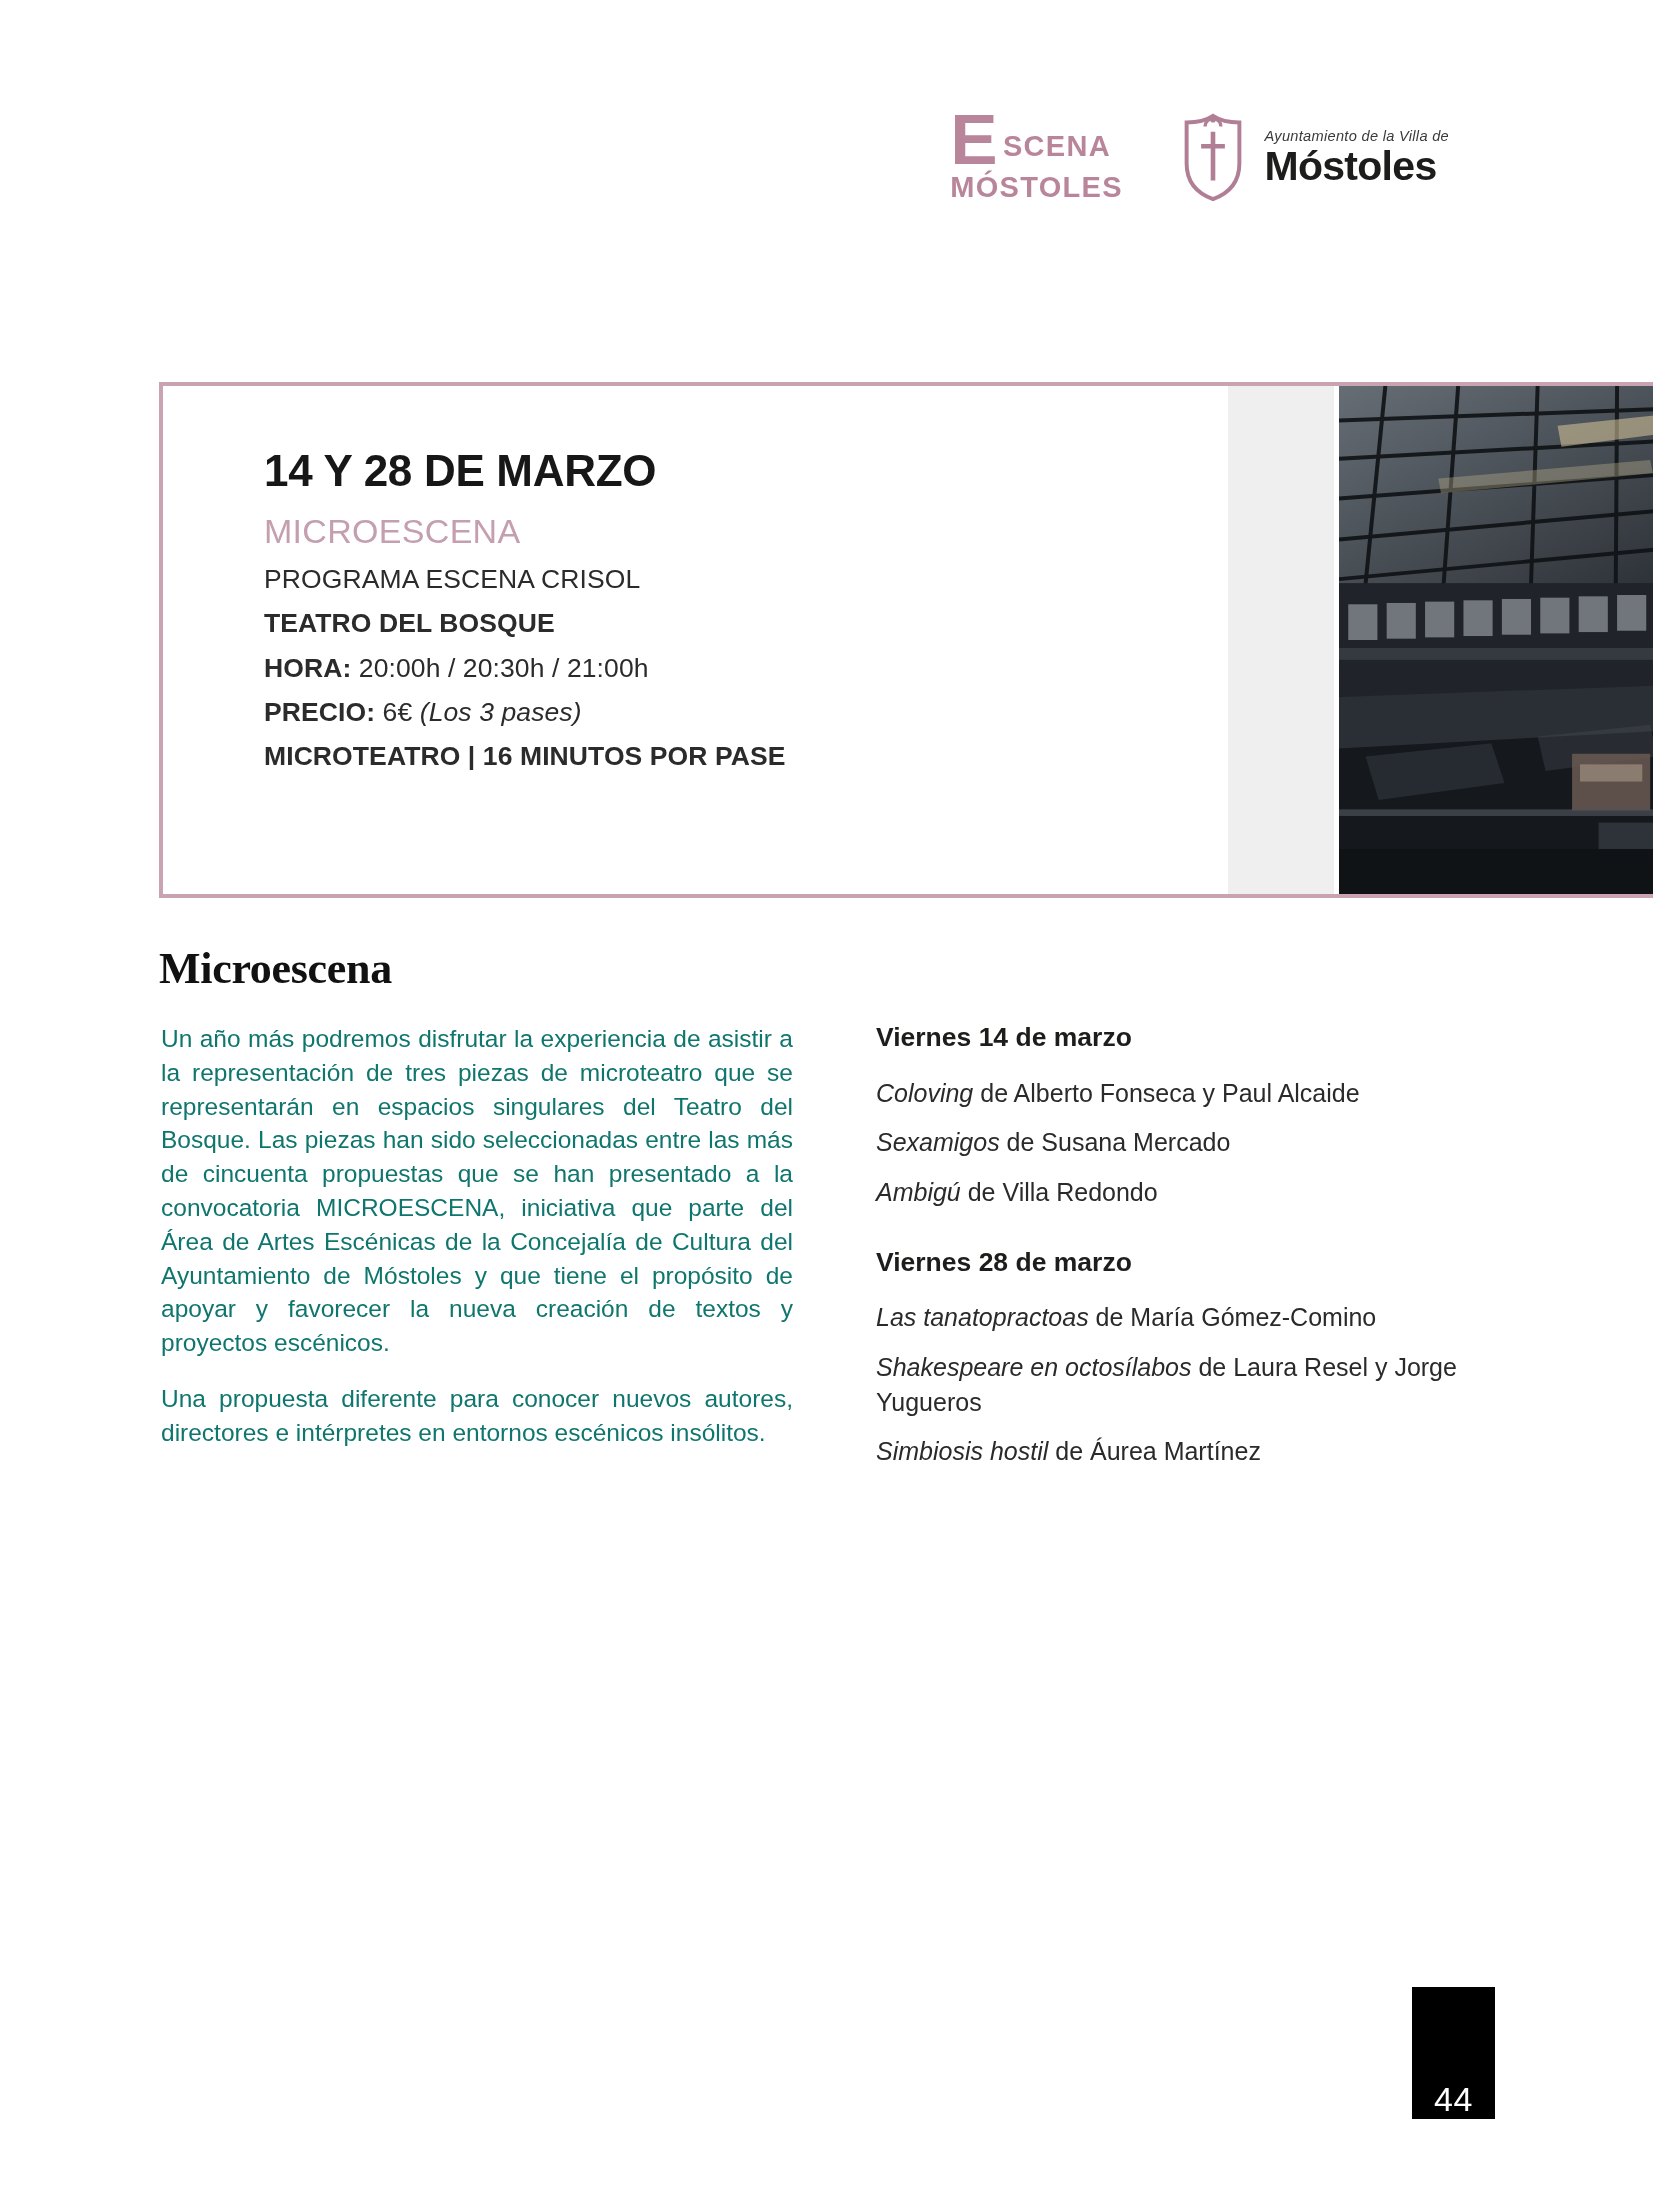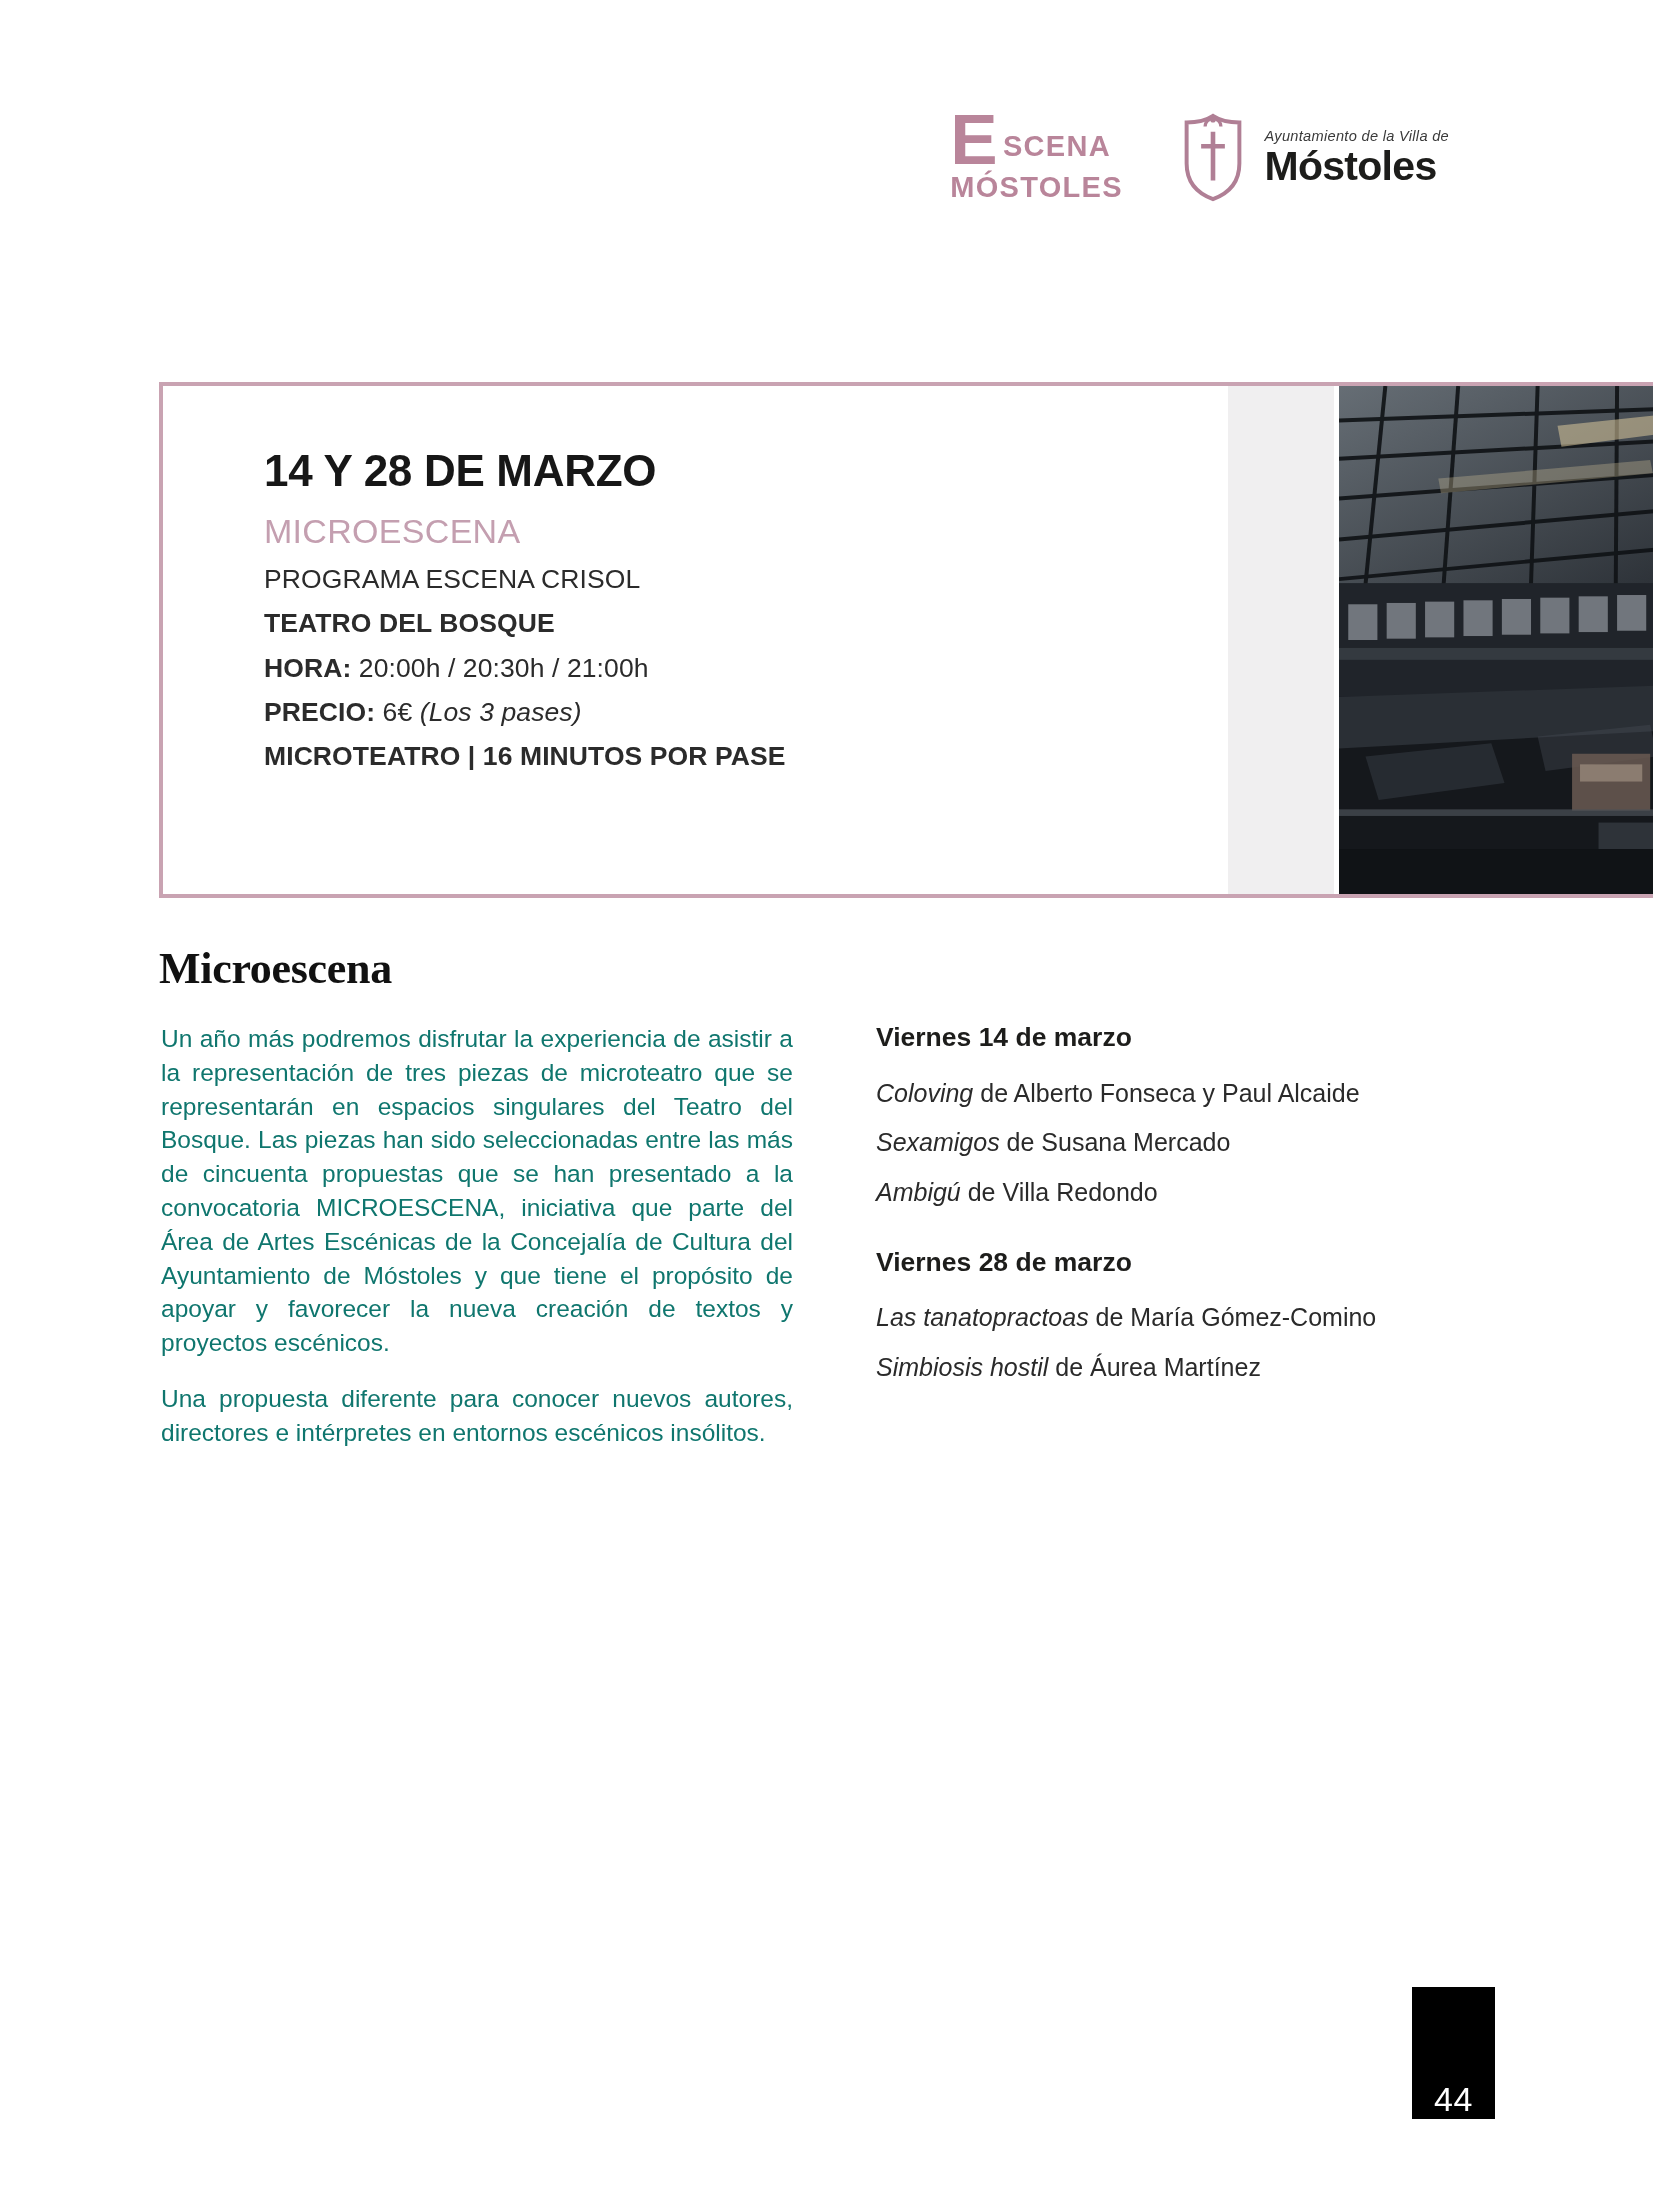--- a/index.html
+++ b/index.html
@@ -343,19 +343,22 @@
   <div class="show-line">
     <i>Ambigú</i><span> de Villa Redondo</span>
   </div>
 
   <div class="day-head second">Viernes 28 de marzo</div>
 
   <div class="show-line">
     <i>Las tanatopractoas</i><span> de María Gómez-Comino</span>
   </div>
   <div class="show-line">
+    <i>Shakespeare en octosílabos</i><span> de Laura Resel y Jorge Yugueros</span>
+  </div>
+  <div class="show-line">
     <i>Simbiosis hostil</i><span> de Áurea Martínez</span>
   </div>
 
 </div>
 
 <div class="page-tab">44</div>
 
 
 </body></html>

